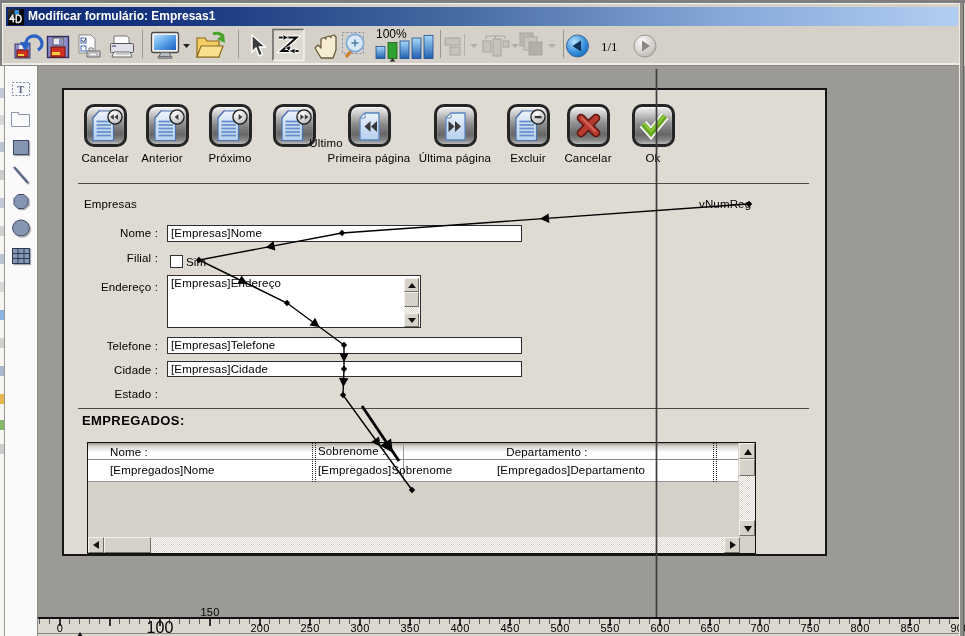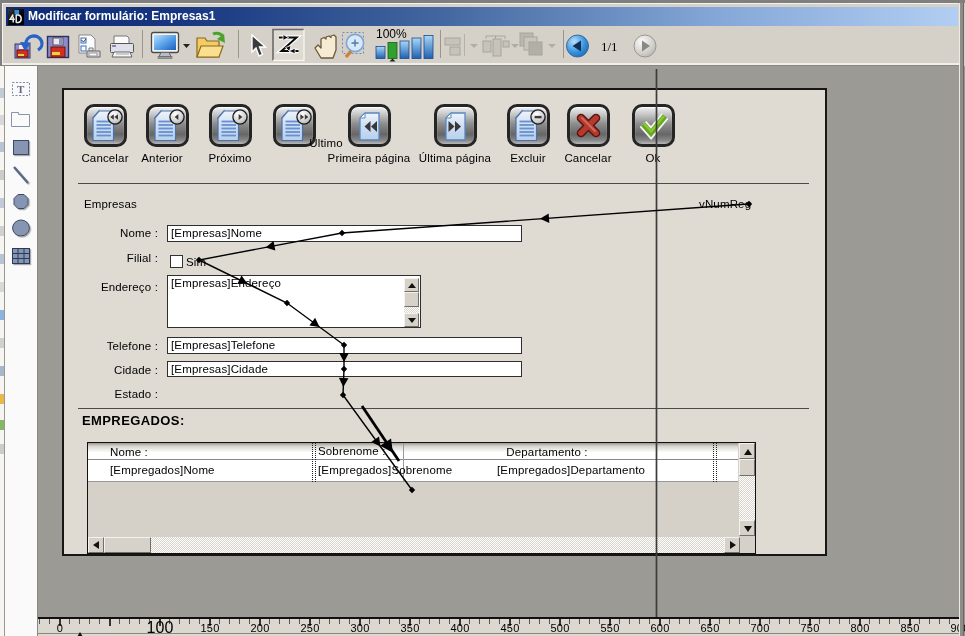--- a/index.html
+++ b/index.html
@@ -380,21 +380,21 @@
 <div class="abs" style="left:740px;top:537px;width:15px;height:16px;background:#d5d1c9;"></div>
 
 <div class="abs" style="left:38px;top:617px;width:922px;height:2px;background:#111;"></div>
 <div class="abs" style="left:38px;top:619px;width:922px;height:17px;background:#dcd8d0;"></div>
 <div class="abs" style="left:38px;top:619px;width:922px;height:5px;background:repeating-linear-gradient(90deg,transparent 0 1px,#555 1px 2px,transparent 2px 10px);"></div>
 <div class="abs" style="left:38px;top:619px;width:922px;height:7px;background:repeating-linear-gradient(90deg,transparent 0 21px,#333 21px 23px,transparent 23px 50px);"></div>
 <div class="abs" style="left:38px;top:632.5px;width:922px;height:1px;background:#8a8880;"></div>
 <div class="clbl" style="left:60px;top:622px;font-size:11px;">0</div>
 <div class="clbl" style="left:110px;top:622px;font-size:11px;margin-top:24px;">50</div>
 <div class="clbl" style="left:160px;top:622px;font-size:16px;">100</div>
-<div class="clbl" style="left:210px;top:622px;font-size:11px;">150</div>
+<div class="clbl" style="left:210px;top:606px;font-size:11px;">150</div>
 <div class="clbl" style="left:260px;top:622px;font-size:11px;">200</div>
 <div class="clbl" style="left:310px;top:622px;font-size:11px;">250</div>
 <div class="clbl" style="left:360px;top:622px;font-size:11px;">300</div>
 <div class="clbl" style="left:410px;top:622px;font-size:11px;">350</div>
 <div class="clbl" style="left:460px;top:622px;font-size:11px;">400</div>
 <div class="clbl" style="left:510px;top:622px;font-size:11px;">450</div>
 <div class="clbl" style="left:560px;top:622px;font-size:11px;">500</div>
 <div class="clbl" style="left:610px;top:622px;font-size:11px;">550</div>
 <div class="clbl" style="left:660px;top:622px;font-size:11px;">600</div>
 <div class="clbl" style="left:710px;top:622px;font-size:11px;">650</div>

